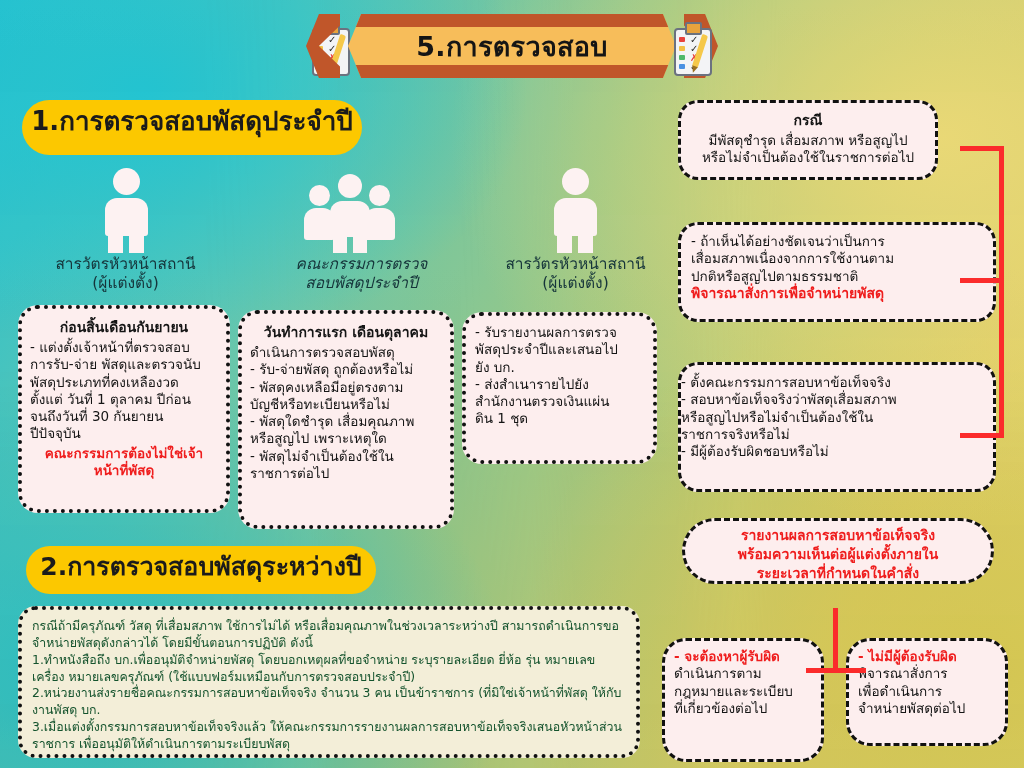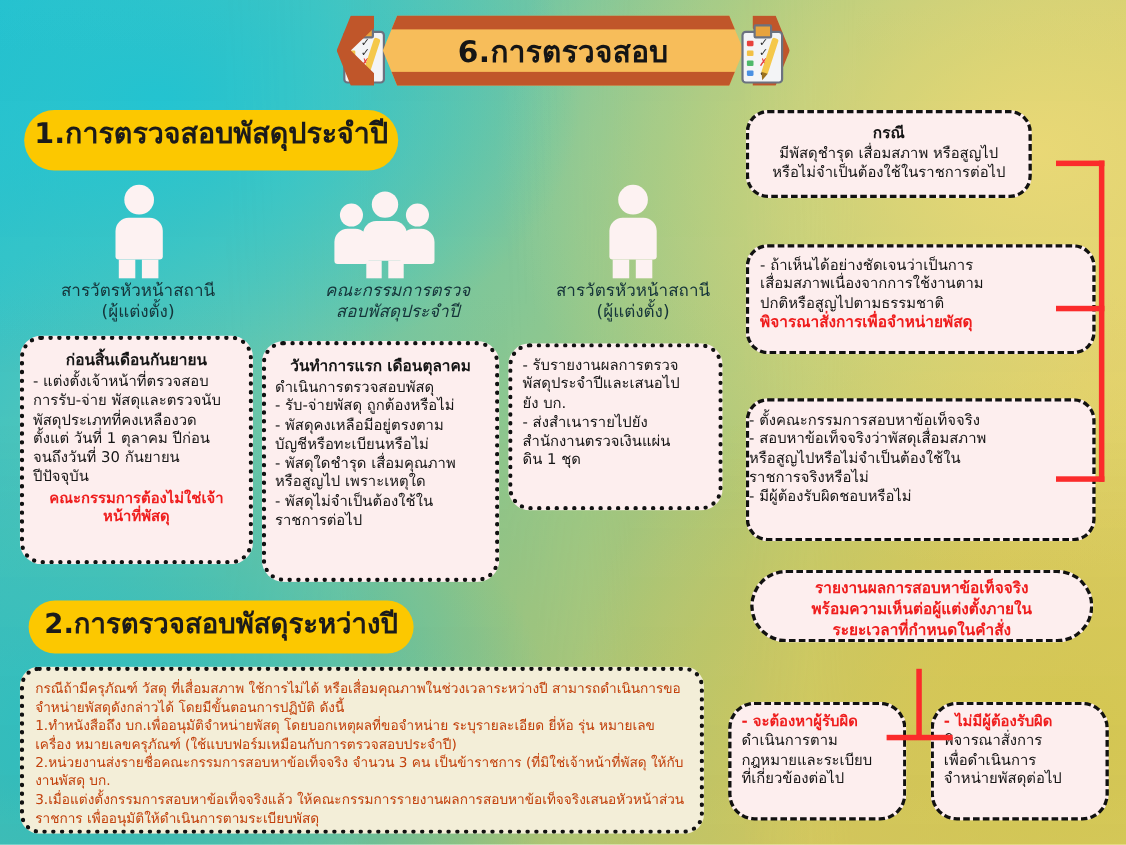--- a/index.html
+++ b/index.html
@@ -79,21 +79,21 @@
   .p-leg{position:absolute;background:#fdf2f2;}
   .plabel{position:absolute;text-align:center;color:#15343a;font-size:15.5px;line-height:1.22;white-space:pre-line;}
 
   
   .conn{position:absolute;background:#fb2b2b;}
   .vline{width:5px;} .hline{height:5px;}
 
   
   #note-2{
     position:absolute;background:#f3eed8;border:4px dotted #111;border-radius:18px;
-    box-sizing:border-box;padding:8px 10px;color:#c2410c;
+    box-sizing:border-box;padding:8px 10px;color:#14532d;
   }
   #note-2 .t{font-size:12.4px;line-height:1.36;white-space:pre-line;}
 </style>
 </head>
 <body>
 
 <div id="stage">
   <div id="bg-photo"></div>
 
   <div id="header">
@@ -109,21 +109,21 @@
       <div class="cb-mark" style="top:31px;color:#e8413c;">✗</div>
       <div class="cb-mark" style="top:40px;color:#2e2e2e;">✓</div>
       <div class="pencil"></div>
     </div>
 
     <div class="hdr-center">
       <div class="chev left">
           <i></i>
         </div>
       <div class="hdr-plate">
-        <span class="hdr-title">6.การตรวจสอบ</span>
+        <span class="hdr-title">5.การตรวจสอบ</span>
       </div>
       <div class="chev right">
           <i></i>
         </div>
     </div>
 
     <div class="clipboard r">
       <div class="cb-body"></div>
         <div class="cb-clip"></div>
       <div class="cb-row" style="top:15px;background:#e8413c;"></div>
@@ -237,21 +237,21 @@
 ราชการจริงหรือไม่
 - มีผู้ต้องรับผิดชอบหรือไม่</div>
   </div>
 
   <div class="dbox" style="left:682px;top:518px;width:312px;height:66px;padding:5px 10px;border-radius:42px;">
     <div class="t red ctr" style="font-size:14px;line-height:1.35;">รายงานผลการสอบหาข้อเท็จจริง
 พร้อมความเห็นต่อผู้แต่งตั้งภายใน
 ระยะเวลาที่กำหนดในคำสั่ง</div>
   </div>
 
-  <div class="dbox" style="left:662px;top:638px;width:162px;height:108px;padding:7px 9px;border-radius:24px;">
+  <div class="dbox" style="left:662px;top:638px;width:162px;height:124px;padding:7px 9px;border-radius:24px;">
     <div class="t red">- จะต้องหาผู้รับผิด</div>
     <div class="t">ดำเนินการตาม
 กฎหมายและระเบียบ
 ที่เกี่ยวข้องต่อไป</div>
   </div>
 
   <div class="dbox" style="left:846px;top:638px;width:162px;height:108px;padding:7px 9px;border-radius:24px;">
     <div class="t red">- ไม่มีผู้ต้องรับผิด</div>
     <div class="t">พิจารณาสั่งการ
 เพื่อดำเนินการ

